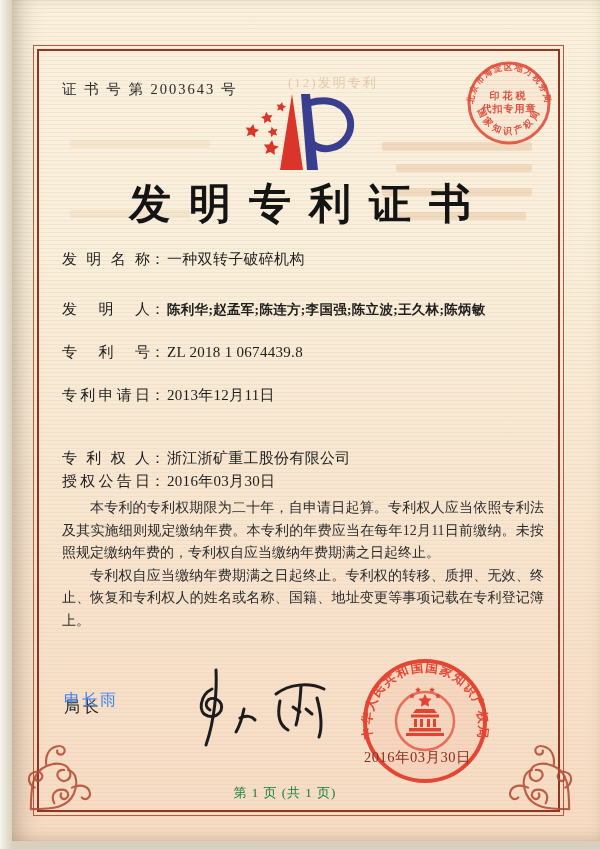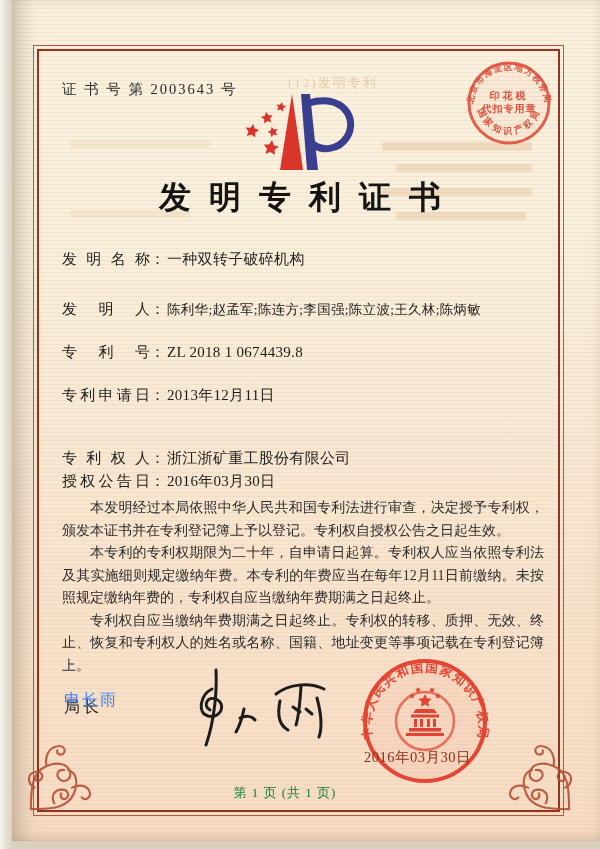--- a/index.html
+++ b/index.html
@@ -21,28 +21,28 @@
     position:absolute; left:33px; top:45px; width:531px; height:771px;
     border:1px solid #b05a41;
   }
   .frame-inner { position:absolute; inset:3px; border:2px solid #8e3524; }
   .abs { position:absolute; }
   .cert-no { left:62px; top:80px; font-size:14.5px; letter-spacing:2px; color:#2b2b2b; }
   .bleed-hint { left:288px; top:74px; font-size:13px; letter-spacing:2px; color:rgba(205,152,110,0.45); }
   .bleed-bar { background:rgba(214,172,130,0.30); border-radius:2px; filter:blur(0.6px); }
   .title {
     left:0; right:0; top:176px; text-align:center;
-    font-size:32px; font-weight:bold; color:#141414;
+    font-size:42px; font-weight:bold; color:#141414;
     letter-spacing:18px; text-indent:18px;
   }
   .frow { left:62px; width:480px; font-size:15px; color:#1d1d1d; white-space:nowrap; }
   .f-label { display:inline-block; width:88px; text-align:justify; text-align-last:justify; vertical-align:bottom; }
   .f-colon { display:inline-block; }
   .f-value { display:inline-block; margin-left:2px; letter-spacing:0.3px; }
-  .f-value.small { font-size:13.5px; }
+  .f-value.small { font-size:13.5px;font-weight:bold; }
   .bodytext { left:62px; right:56px; top:497px; font-size:14px; line-height:22.5px; color:#2c2c2c; text-align:justify; }
   .bodytext p { text-indent:2em; }
   .dir-title { left:64px; top:697px; font-size:16px; letter-spacing:3px; color:#222; }
   .dir-name  { left:64px; top:690px; font-size:16px; letter-spacing:2px; color:#3b82f6; }
   .seal-date { left:364px; top:748px; width:140px; font-size:14.5px; color:#8a2f1f; letter-spacing:0.5px; }
   .footer { left:0; right:30px; top:784px; text-align:center; font-size:13px; letter-spacing:1px; color:#15803d; }
   svg text { font-family:"Liberation Serif","DejaVu Serif",serif; }
 </style>
 </head>
 <body>
@@ -92,21 +92,20 @@
   <span class="f-label">专利申请日</span><span class="f-colon">：</span><span class="f-value">2013年12月11日</span>
 </div>
 <div class="abs frow" style="top:429px;margin-top:20px;">
   <span class="f-label">专利权人</span><span class="f-colon">：</span><span class="f-value">浙江浙矿重工股份有限公司</span>
 </div>
 <div class="abs frow" style="top:472px;">
   <span class="f-label">授权公告日</span><span class="f-colon">：</span><span class="f-value">2016年03月30日</span>
 </div>
 
 <div class="abs bodytext">
-  <p>本发明经过本局依照中华人民共和国专利法进行审查，决定授予专利权，颁发本证书并在专利登记簿上予以登记。专利权自授权公告之日起生效。</p>
   <p>本专利的专利权期限为二十年，自申请日起算。专利权人应当依照专利法及其实施细则规定缴纳年费。本专利的年费应当在每年12月11日前缴纳。未按照规定缴纳年费的，专利权自应当缴纳年费期满之日起终止。</p>
   <p>专利权自应当缴纳年费期满之日起终止。专利权的转移、质押、无效、终止、恢复和专利权人的姓名或名称、国籍、地址变更等事项记载在专利登记簿上。</p>
 </div>
 
 <div class="abs dir-title">局长</div>
 <div class="abs dir-name">申长雨</div>
 
 <svg class="abs" style="left:182px;top:663px;" width="170" height="88" viewBox="0 0 170 88">
   <g fill="none" stroke="#1c1c1c" stroke-width="3" stroke-linecap="round">
     <path d="M30,26 C18,32 15,50 26,53 C39,56 45,41 34,36 C26,33 20,42 28,47"></path>

